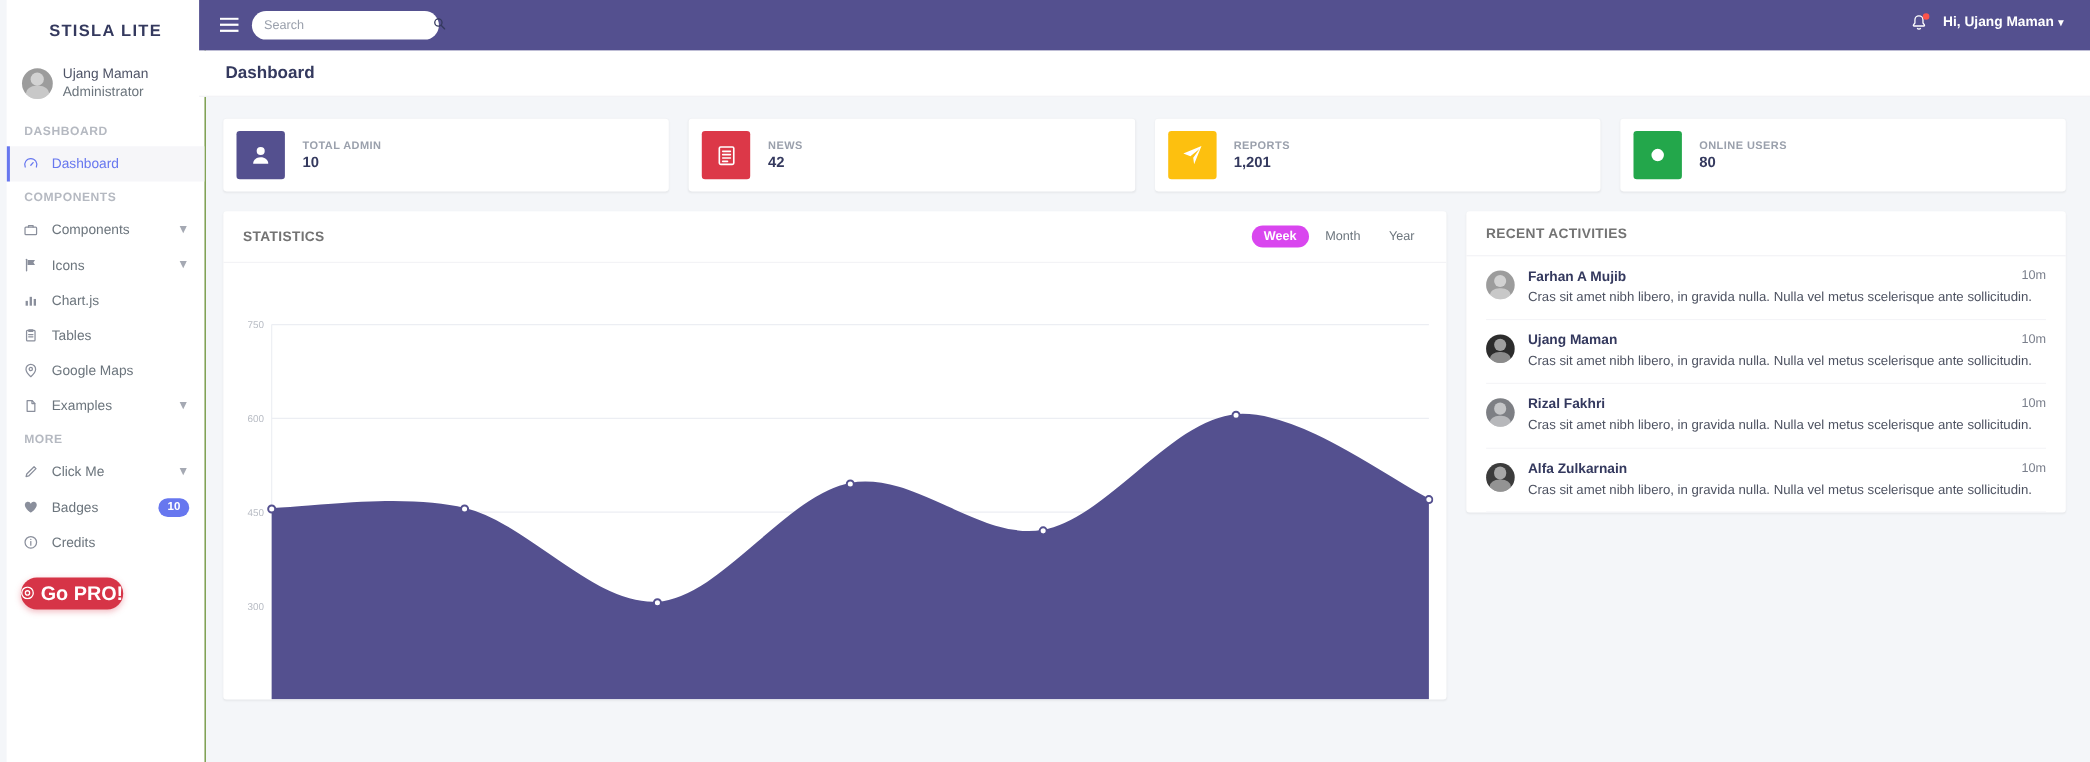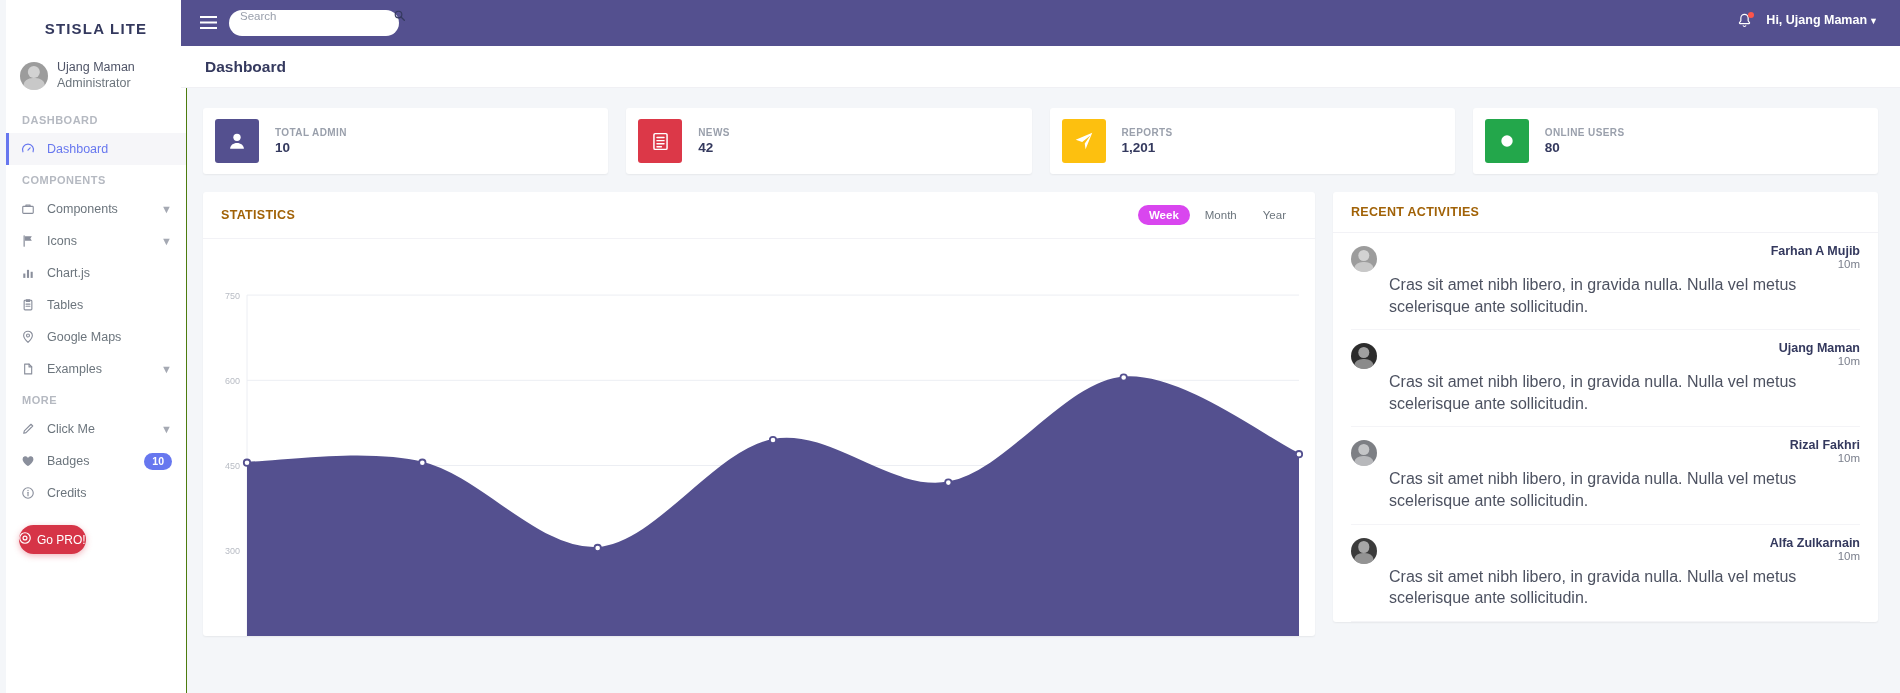--- a/index.html
+++ b/index.html
@@ -78,44 +78,45 @@
     font-size: 10.5px; font-weight: bold;
     border-radius: 9px; padding: 2px 8px;
     line-height: 1.2;
   }
   #gopro {
     margin: 16px 13px 0 13px;
     height: 29px;
     background: #d63447;
     color: #fff;
     border: none; border-radius: 17px;
-    font-size: 12px; font-family: inherit;
+    font-size: 18px; font-family: inherit;
     display: flex; align-items: center; justify-content: center;
     gap: 6px;
     cursor: pointer;
     box-shadow: 0 2px 6px rgba(214,52,71,.35);
+    font-weight: bold;
   }
 
   
   #navbar {
     position: absolute; left: 181px; top: 0; right: 0;
     height: 46px;
     background: #54508f;
     display: flex; align-items: center;
     padding: 0 22px 0 14px;
   }
   #hamburger {
     color: #fff; font-size: 17px; cursor: pointer;
     width: 26px; text-align: center; line-height: 1;
   }
   #search-wrap {
     margin-left: 8px;
     width: 170px; height: 26px;
     background: #fff; border-radius: 14px;
-    display: flex; align-items: flex-start;
+    display: flex; align-items: center;
     padding: 0 11px;
   }
   #search-input {
     flex: 1; border: none; outline: none;
     font-size: 11.5px; font-family: inherit; color: #34395e;
     background: transparent;
   }
   #search-input::placeholder { color: #9aa0ac; }
   #search-btn { color: #34395e; font-size: 11px; cursor: pointer; }
   #nav-right {
@@ -179,21 +180,21 @@
     box-shadow: 0 1px 2px rgba(0,0,0,.06);
     overflow: hidden;
   }
   .panel-head {
     display: flex; align-items: center;
     padding: 13px 18px;
     border-bottom: 1px solid #f2f2f6;
   }
   .panel-title {
     font-size: 12.5px; font-weight: bold; letter-spacing: .3px;
-    color: #a16207; text-transform: uppercase;
+    color: #737373; text-transform: uppercase;
   }
   #range-toggle { margin-left: auto; display: flex; align-items: center; gap: 4px; }
   .range-opt {
     font-size: 11.5px; color: #6c757d;
     padding: 4px 11px; border-radius: 12px; cursor: pointer;
   }
   .range-opt.active { background: #d946ef; color: #fff; font-weight: bold; }
 
   #chart-area { position: relative; height: 397px; padding: 10px 12px 0 12px; }
   #chart-svg { display: block; width: 100%; height: 100%; }
@@ -209,24 +210,24 @@
   }
   .act-list { padding: 0 18px; }
   .act-item {
     display: flex; padding: 11px 0 12px 0;
     border-bottom: 1px solid #f4f4f7;
     gap: 12px;
   }
   .act-item:last-child { border-bottom: 1px solid #f4f4f7; }
   .act-item .avatar { width: 26px; height: 26px; margin-top: 2px; }
   .act-main { flex: 1; min-width: 0; }
-  .act-top { display: flex; align-items: flex-end; flex-direction: column; }
+  .act-top { display: flex; align-items: center; }
   .act-name { font-size: 12.5px; font-weight: bold; color: #34395e; }
   .act-time { margin-left: auto; font-size: 11.5px; color: #7a7f8c; }
-  .act-text { font-size: 16px; color: #4d5261; margin-top: 4px; line-height: 1.35; }
+  .act-text { font-size: 12px; color: #4d5261; margin-top: 4px; line-height: 1.35; }
   #viewall-wrap { display: flex; justify-content: center; padding: 14px 0 18px 0; }
   #viewall {
     background: #54508f; color: #fff;
     border: none; border-radius: 16px;
     font-size: 12px; font-family: inherit; font-weight: bold;
     padding: 7px 22px; cursor: pointer;
   }
 
   
   .face { position: absolute; inset: 0; }

